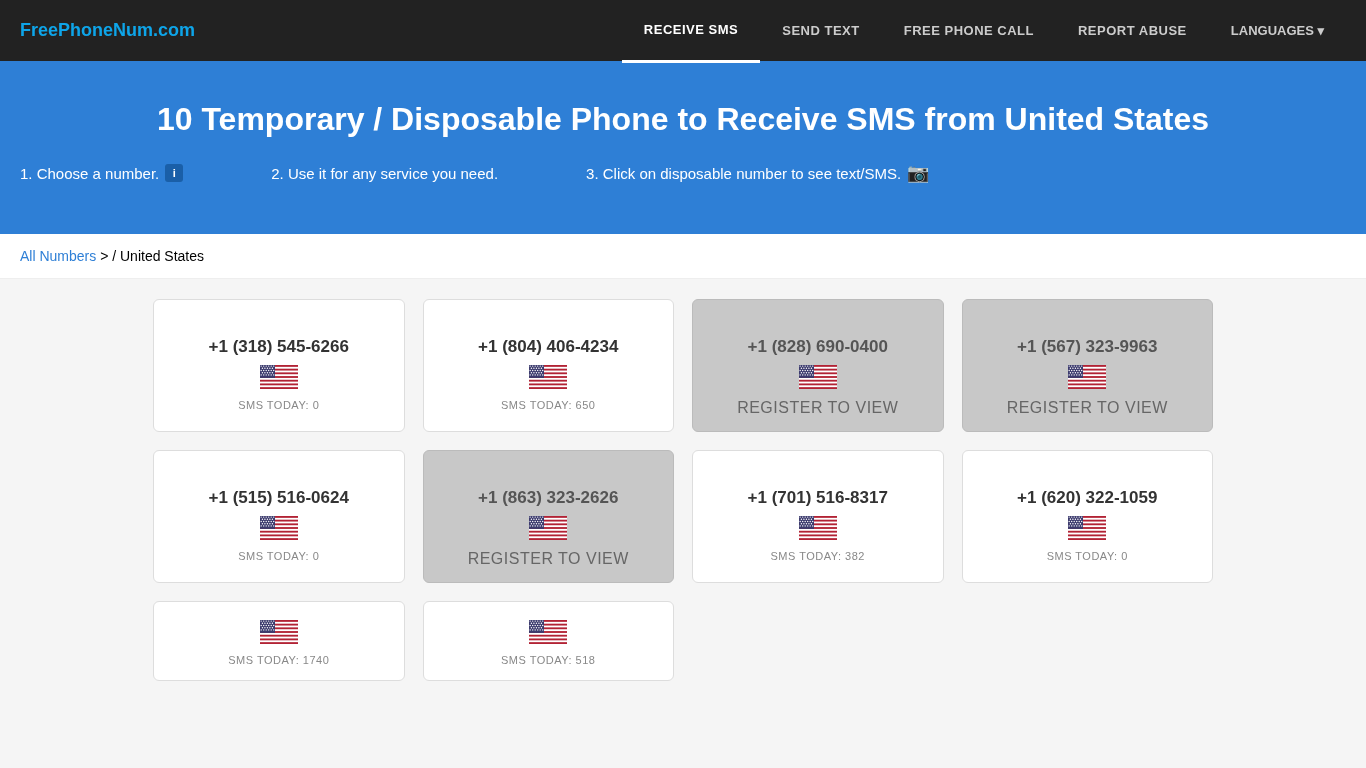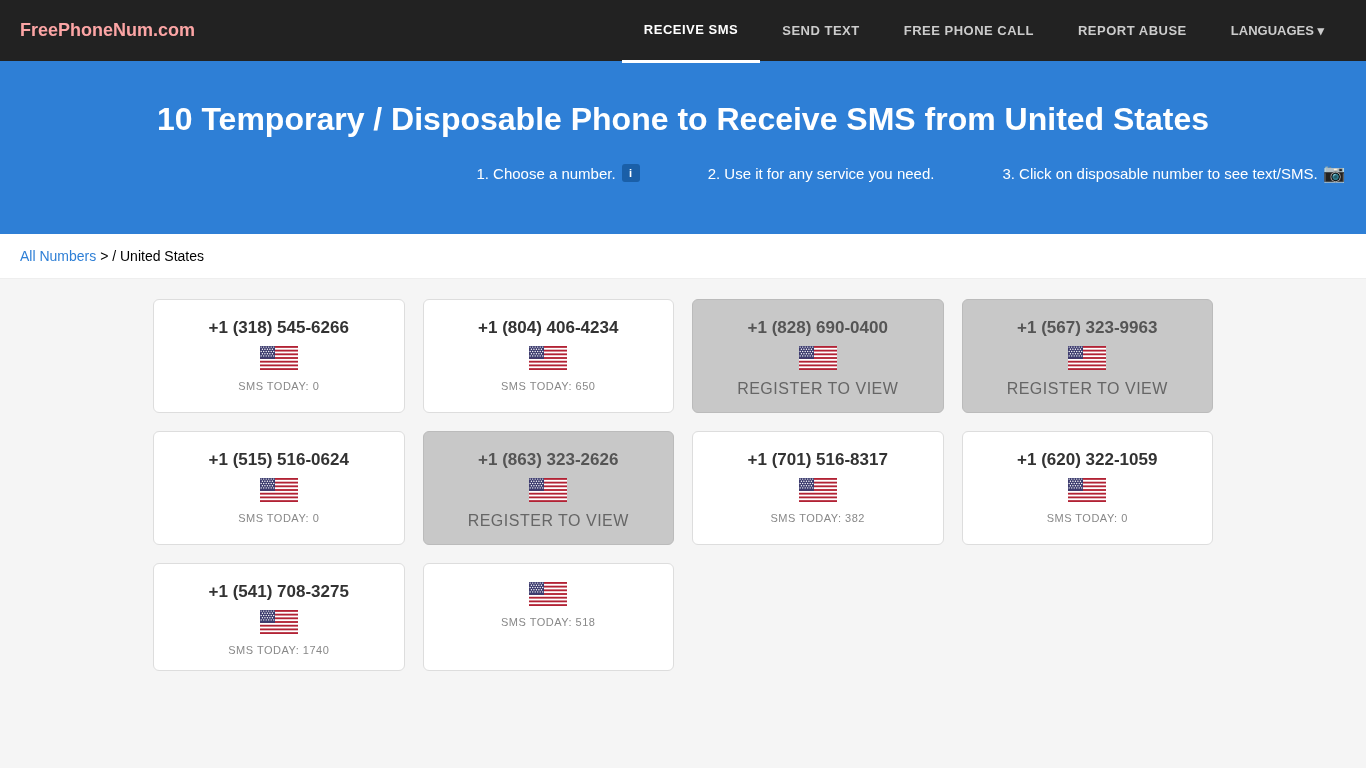--- a/index.html
+++ b/index.html
@@ -7,21 +7,21 @@
 
     
     nav {
       background: #222;
       display: flex;
       align-items: center;
       padding: 0 20px;
       height: 61px;
     }
     .nav-brand {
-      color: #fca5a5;
+      color: #0ea5e9;
       font-size: 18px;
       font-weight: bold;
       margin-right: auto;
       white-space: nowrap;
     }
     .nav-links {
       display: flex;
       align-items: center;
       gap: 0;
     }
@@ -54,22 +54,22 @@
       text-align: center;
       padding: 40px 20px 50px;
     }
     .hero h1 {
       font-size: 32px;
       font-weight: bold;
       margin-bottom: 24px;
     }
     .hero-steps {
       display: flex;
-      justify-content: flex-end;
-      gap: 68px;
+      justify-content: flex-start;
+      gap: 88px;
       font-size: 15px;
     }
     .step-item {
       display: flex;
       align-items: center;
       gap: 6px;
     }
     .info-icon {
       display: inline-flex;
       align-items: center;
@@ -126,20 +126,21 @@
       background: #c8c8c8;
       border-color: #bbb;
       cursor: default;
     }
 
     .phone-number {
       font-size: 17px;
       font-weight: bold;
       color: #333;
       margin-bottom: 8px;
+      margin-top: 19px;
     }
     .phone-card.locked .phone-number {
       color: #555;
     }
 
     .sms-count {
       font-size: 11px;
       color: #888;
       letter-spacing: 0.5px;
       text-transform: uppercase;
@@ -549,21 +550,20 @@
               <circle cx="3.7" cy="9.9" r="0.7"></circle>
               <circle cx="6.2" cy="9.9" r="0.7"></circle>
               <circle cx="8.7" cy="9.9" r="0.7"></circle>
               <circle cx="11.2" cy="9.9" r="0.7"></circle>
               <circle cx="13.7" cy="9.9" r="0.7"></circle>
   </g>
 </svg></div>
     <div class="sms-count">SMS TODAY: 0</div>
   </div>
       <div class="phone-card">
-    <div class="phone-number">+1 (541) 708-3275</div>
     <div class="us-flag"><svg xmlns="http://www.w3.org/2000/svg" viewBox="0 0 38 24" width="38" height="24">
   <rect width="38" height="24" fill="#B22234"></rect>
   <rect y="1.846" width="38" height="1.846" fill="#fff"></rect>
   <rect y="5.538" width="38" height="1.846" fill="#fff"></rect>
   <rect y="9.231" width="38" height="1.846" fill="#fff"></rect>
   <rect y="12.923" width="38" height="1.846" fill="#fff"></rect>
   <rect y="16.615" width="38" height="1.846" fill="#fff"></rect>
   <rect y="20.308" width="38" height="1.846" fill="#fff"></rect>
   <rect width="15" height="12.923" fill="#3C3B6E"></rect>
   <g fill="#fff" font-size="3">

